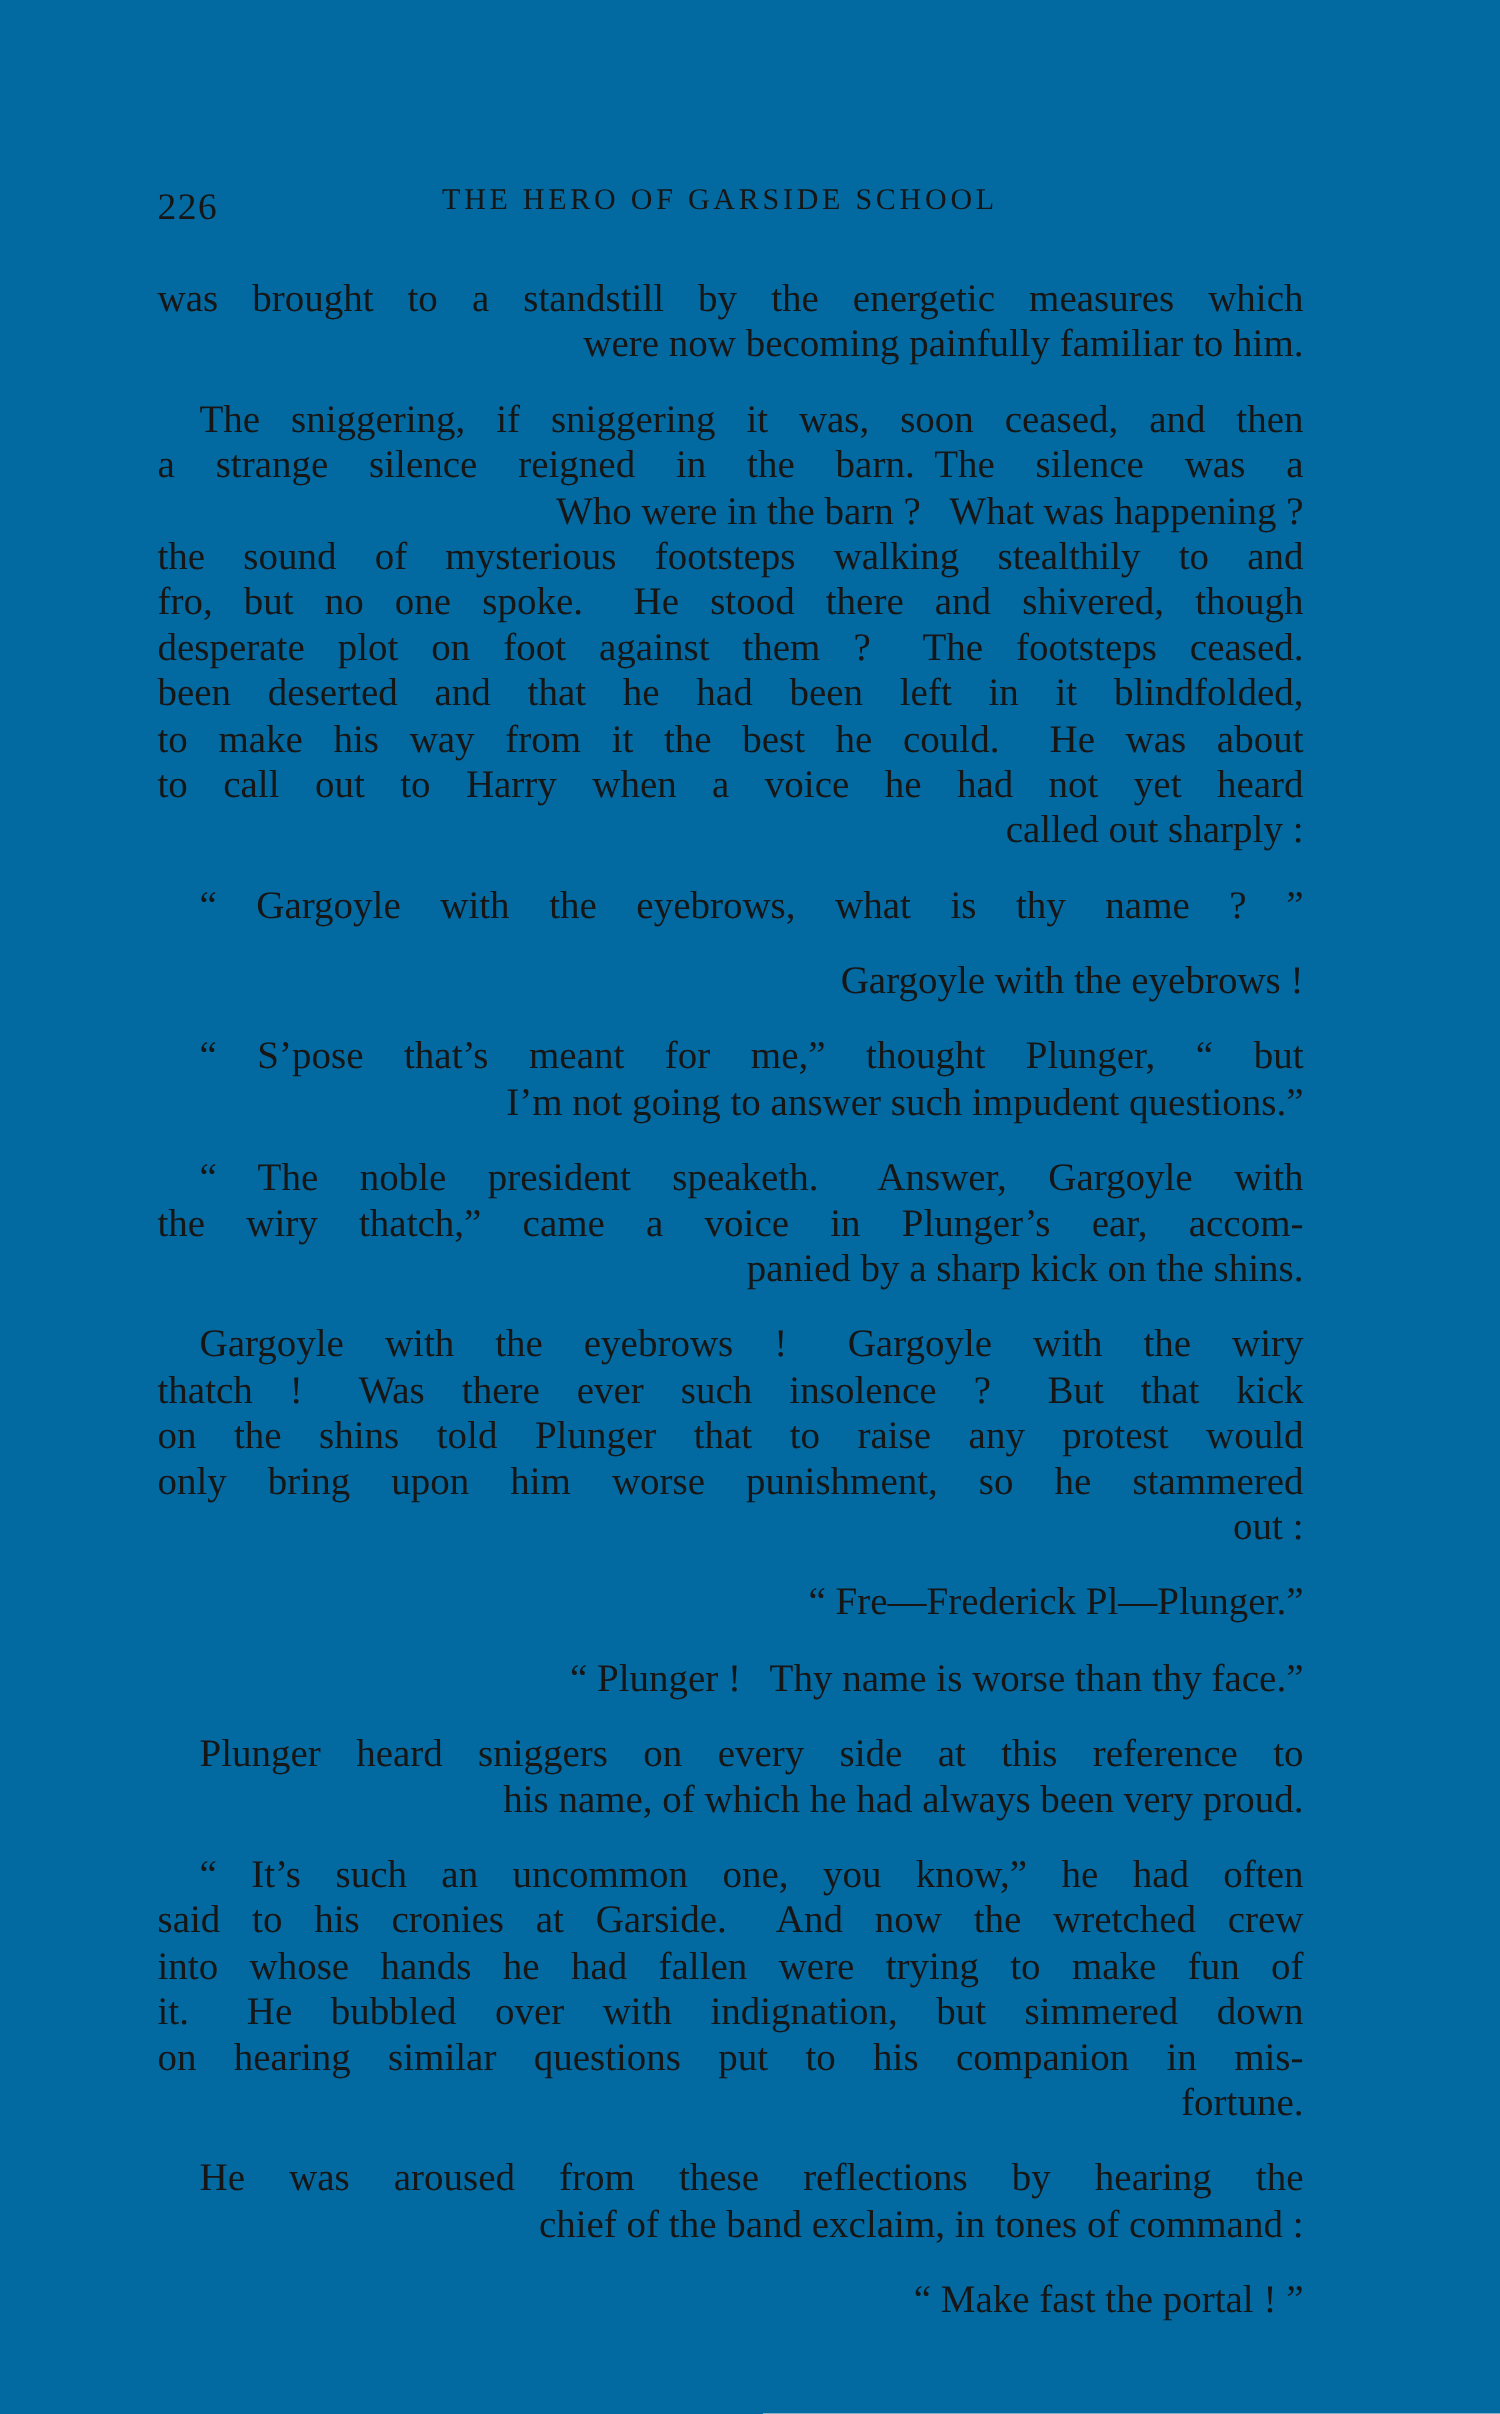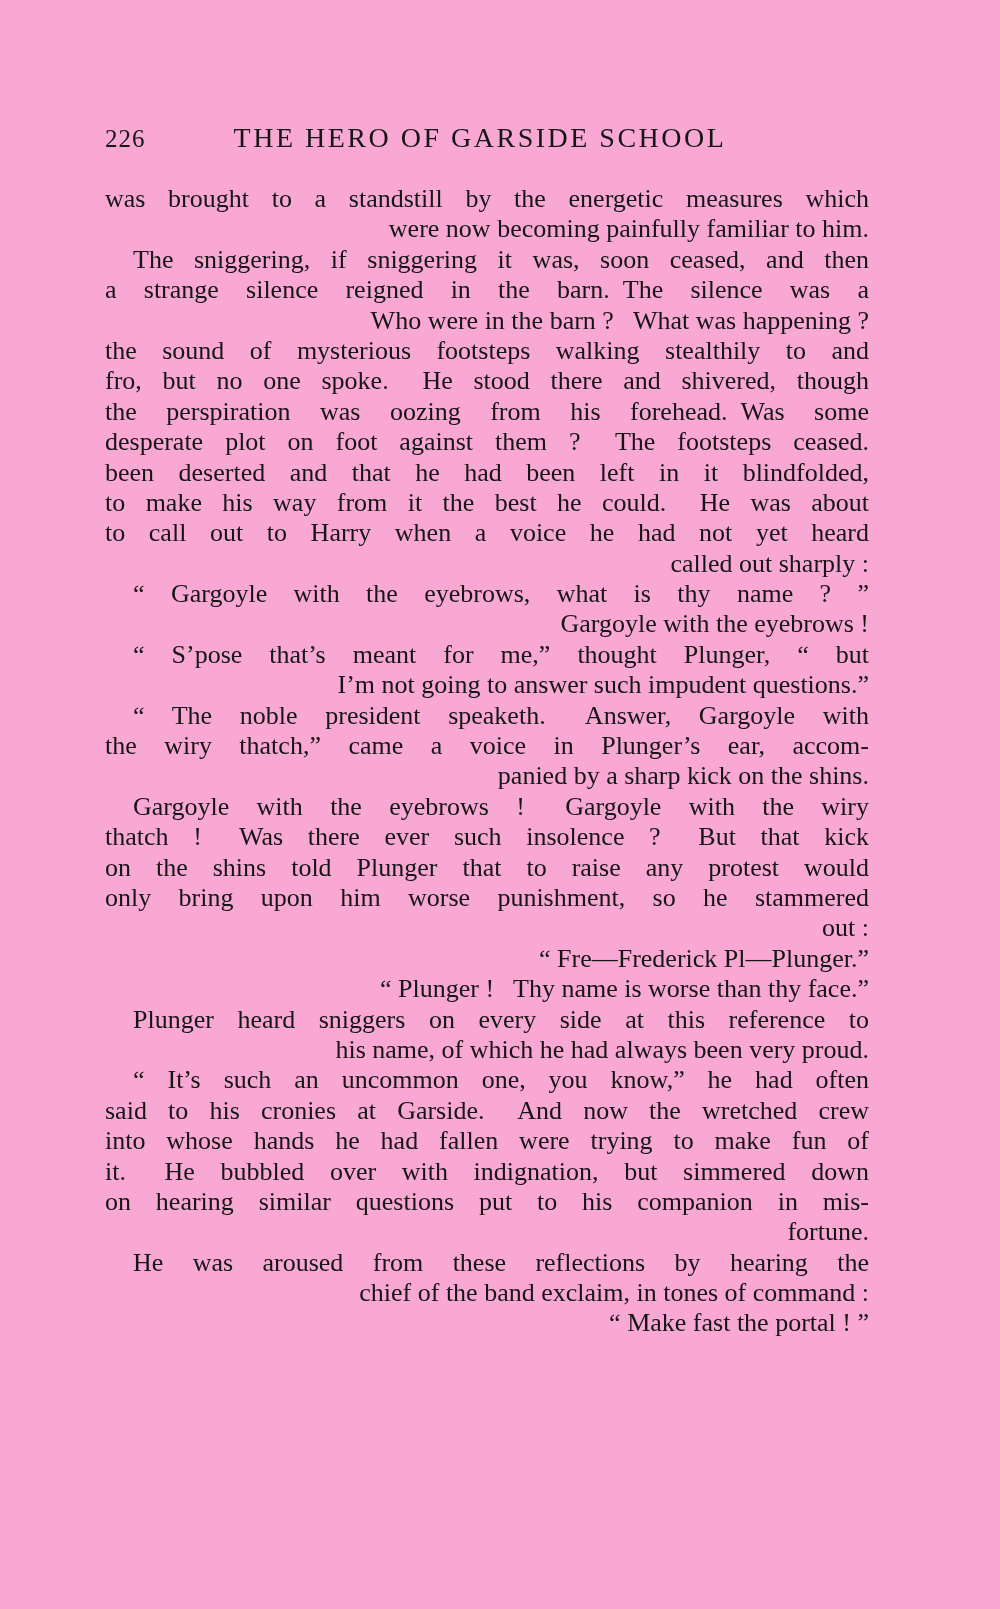--- a/index.html
+++ b/index.html
@@ -1,20 +1,20 @@
 <!DOCTYPE html>
 <html><head>
 <meta charset="utf-8">
 <style>
   html, body { margin: 0; padding: 0; background: #e8e8e8; }
   .page {
     position: relative;
     width: 1000px;
     height: 1609px;
-    background: #f9a8d4;
+    background: #0369a1;
     font-family: "Liberation Serif", "DejaVu Serif", serif;
     color: #161616;
     overflow: hidden;
   }
   .content {
     position: absolute;
     left: 105px;
     top: 122px;
     width: 764px;
   }
@@ -29,39 +29,39 @@
     top: 3px;
     font-size: 25px;
     letter-spacing: 1px;
   }
   .book-title {
     position: absolute;
     left: -14px;
     right: 0;
     top: 0;
     text-align: center;
-    font-size: 28px;
+    font-size: 20px;
     letter-spacing: 2.5px;
     white-space: nowrap;
   }
   .body-text { width: 764px; }
   .paragraph { margin: 0; }
   .line {
     font-size: 26px;
     line-height: 30.4px;
     height: 30.4px;
     text-align: right;
     white-space: normal;
     overflow: visible;
   }
   .line.full {
     text-align: justify;
     text-align-last: justify;
   }
-  .line.indent { padding-left: 28px; }
+  .line.indent { padding-left: 28px; margin-top: 20px; }
 </style>
 </head>
 <body>
 
 <div class="page">
   <div class="content">
     <div class="running-header">
       <span class="page-number">226</span>
       <span class="book-title">THE HERO OF GARSIDE SCHOOL</span>
     </div>
@@ -71,21 +71,20 @@
           <div class="line">were now becoming painfully familiar to him.</div>
         </div>
         <div class="paragraph">
           <div class="line full indent">The sniggering, if sniggering it was, soon ceased, and then</div>
           <div class="line full">a strange silence reigned in the barn. The silence was a</div>
           <div class="line">Who were in the barn ?  What was happening ?</div>
         </div>
         <div class="paragraph">
           <div class="line full">the sound of mysterious footsteps walking stealthily to and</div>
           <div class="line full">fro, but no one spoke.  He stood there and shivered, though</div>
-          <div class="line full">the perspiration was oozing from his forehead. Was some</div>
           <div class="line full">desperate plot on foot against them ?  The footsteps ceased.</div>
           <div class="line full">been deserted and that he had been left in it blindfolded,</div>
           <div class="line full">to make his way from it the best he could.  He was about</div>
           <div class="line full">to call out to Harry when a voice he had not yet heard</div>
           <div class="line">called out sharply :</div>
         </div>
         <div class="paragraph">
           <div class="line full indent">“ Gargoyle with the eyebrows, what is thy name ? ”</div>
         </div>
         <div class="paragraph">

